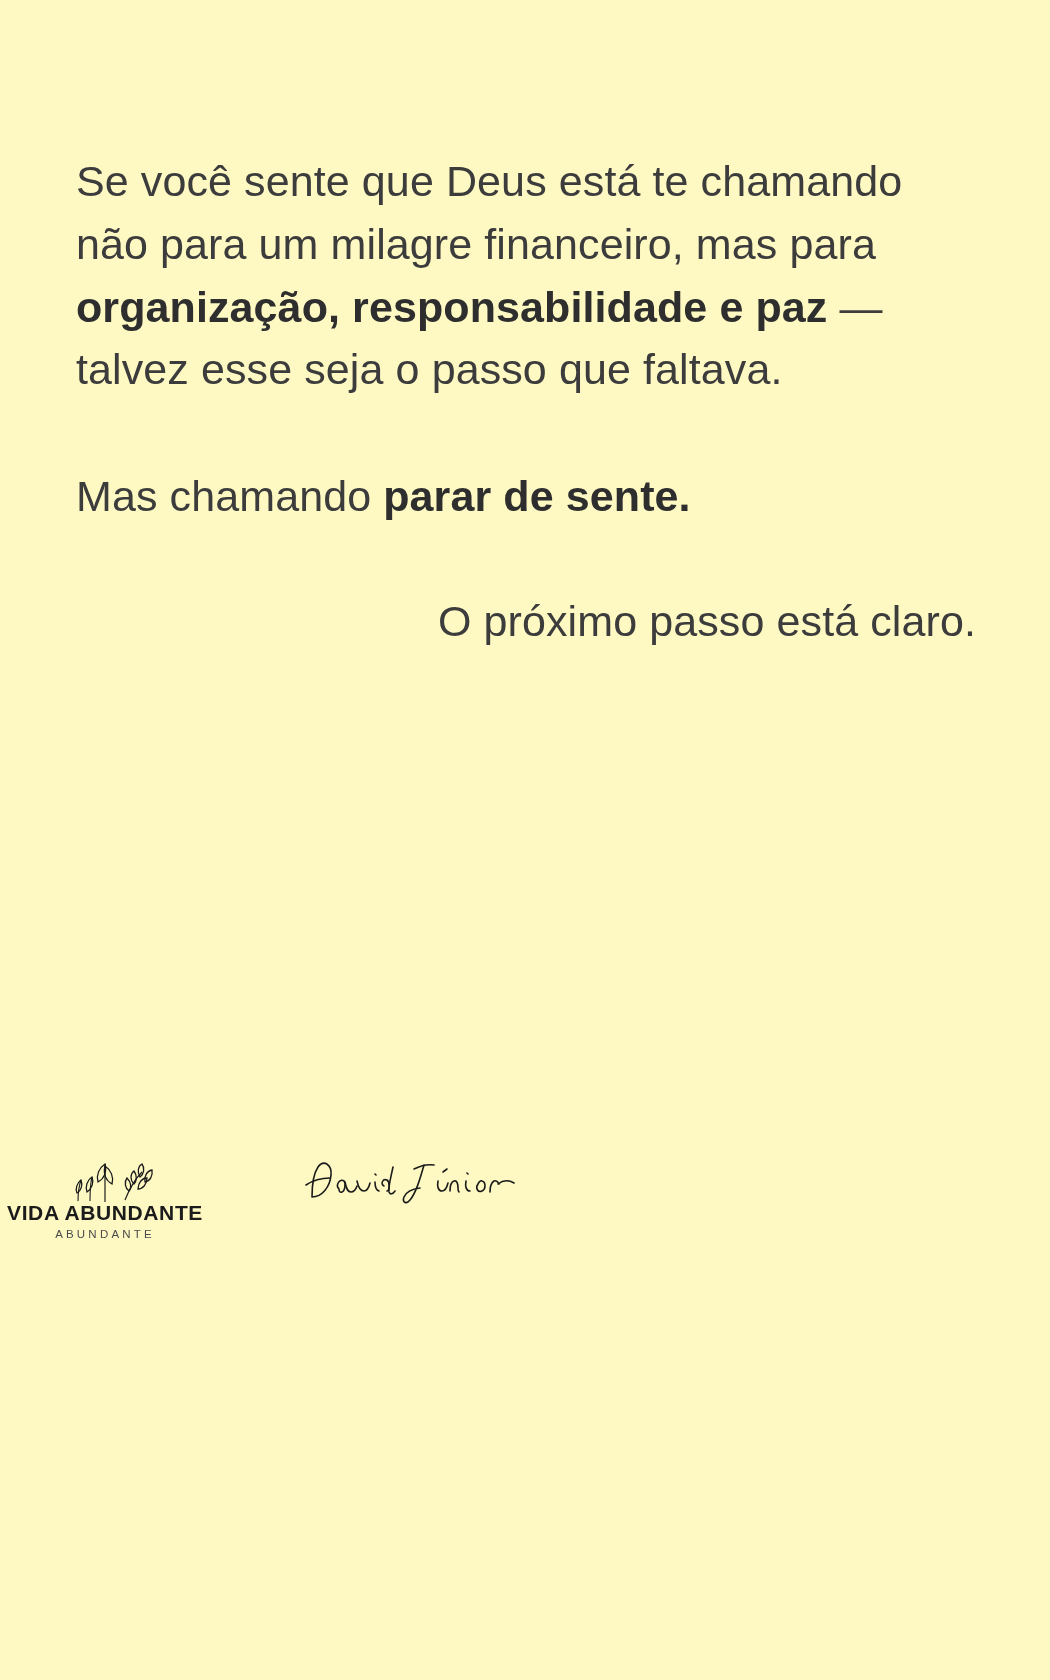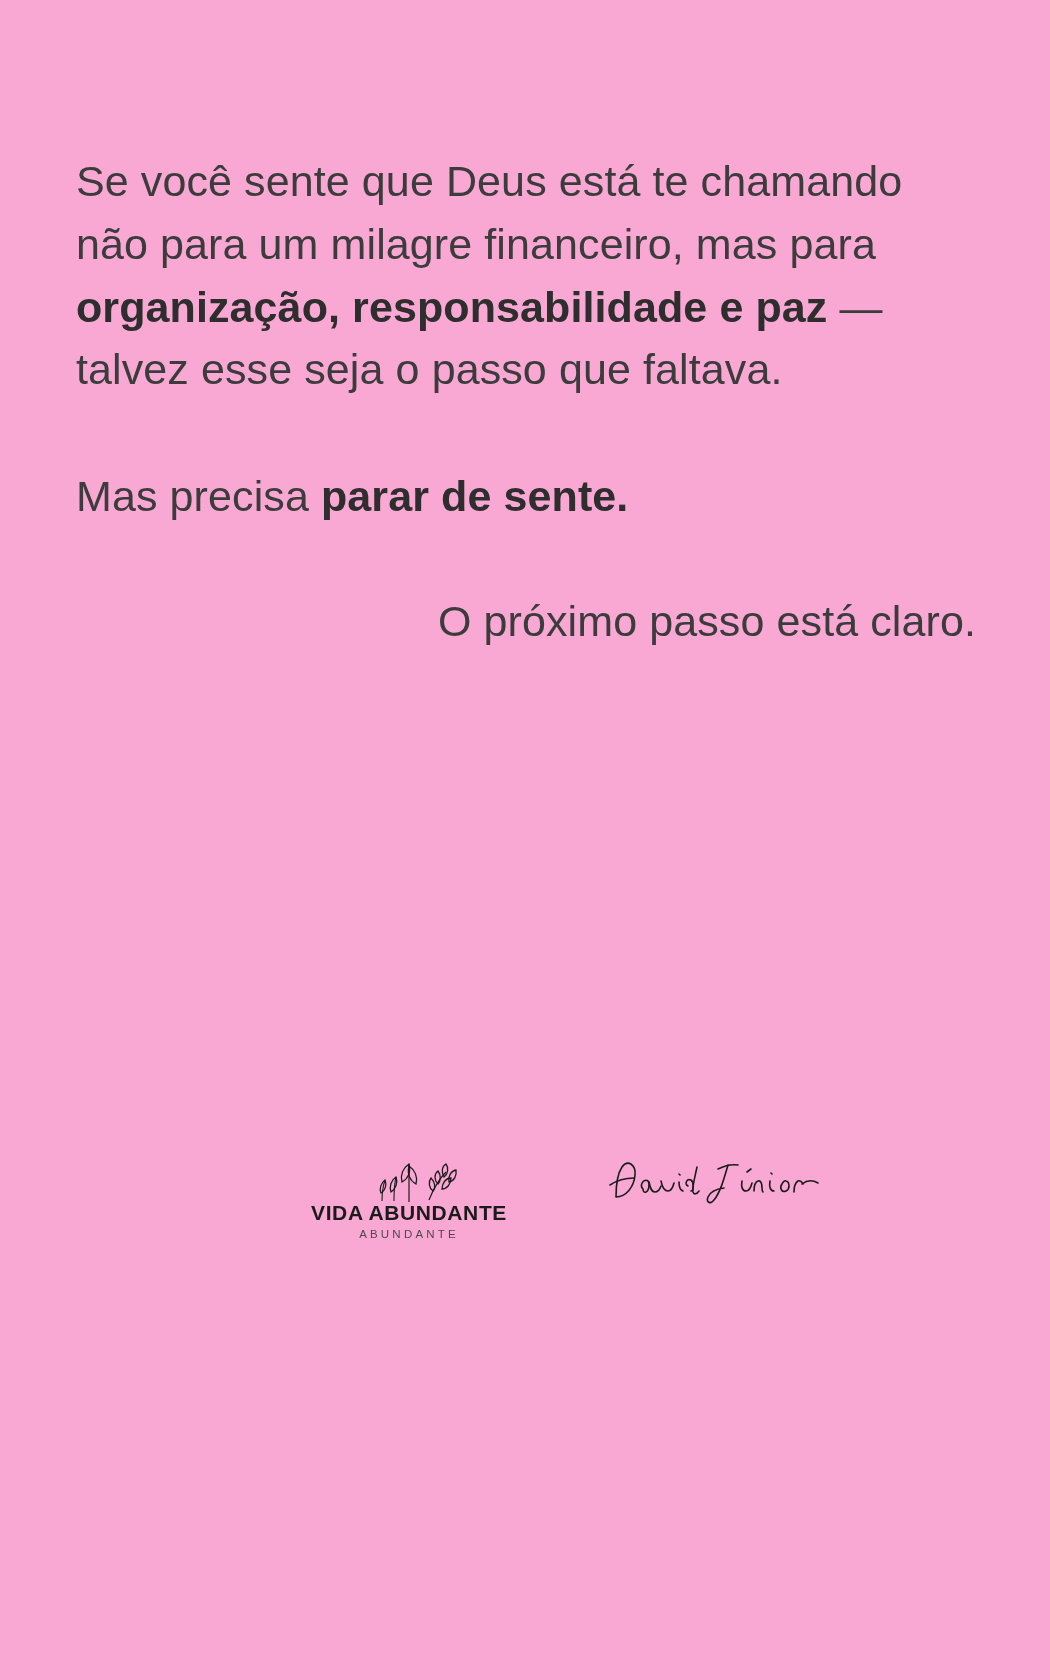--- a/index.html
+++ b/index.html
@@ -12,21 +12,21 @@
     background: #f6f5f2;
     font-family: "Liberation Sans", sans-serif;
     color: #3a3a3a;
     overflow: hidden;
     position: relative;
   }
 
   .card {
     position: absolute;
     inset: 0;
-    background: #f9a8d4;
+    background: #fef9c3;
   }
 
   .content {
     position: absolute;
     left: 76px;
     top: 150px;
     width: 900px;
   }
 
   .para {
@@ -51,21 +51,21 @@
 
   
   .footer {
     position: absolute;
     left: 0;
     top: 1115px;
     width: 842px;
     height: 140px;
     display: flex;
     align-items: center;
-    justify-content: flex-end;
+    justify-content: flex-start;
     gap: 88px;
   }
 
   .logo-block {
     position: relative;
     width: 210px;
     height: 110px;
     display: flex;
     flex-direction: column;
     align-items: center;
@@ -122,21 +122,21 @@
 <div class="card">
 
   <div class="content">
 
     <p class="para p1">
       <span>Se você sente que Deus está te chamando não para um milagre financeiro, mas para </span><strong>organização, responsabilidade e paz</strong><span> — talvez esse seja o passo que faltava.</span>
     </p>
 
 
     <p class="para p3">
-      <span>Mas precisa </span><strong>parar de sente.</strong>
+      <span>Mas chamando </span><strong>parar de sente.</strong>
     </p>
 
     <p class="para p4">
       <span>O próximo passo está claro.</span>
     </p>
 
   </div>
 
   <div class="footer">
 

